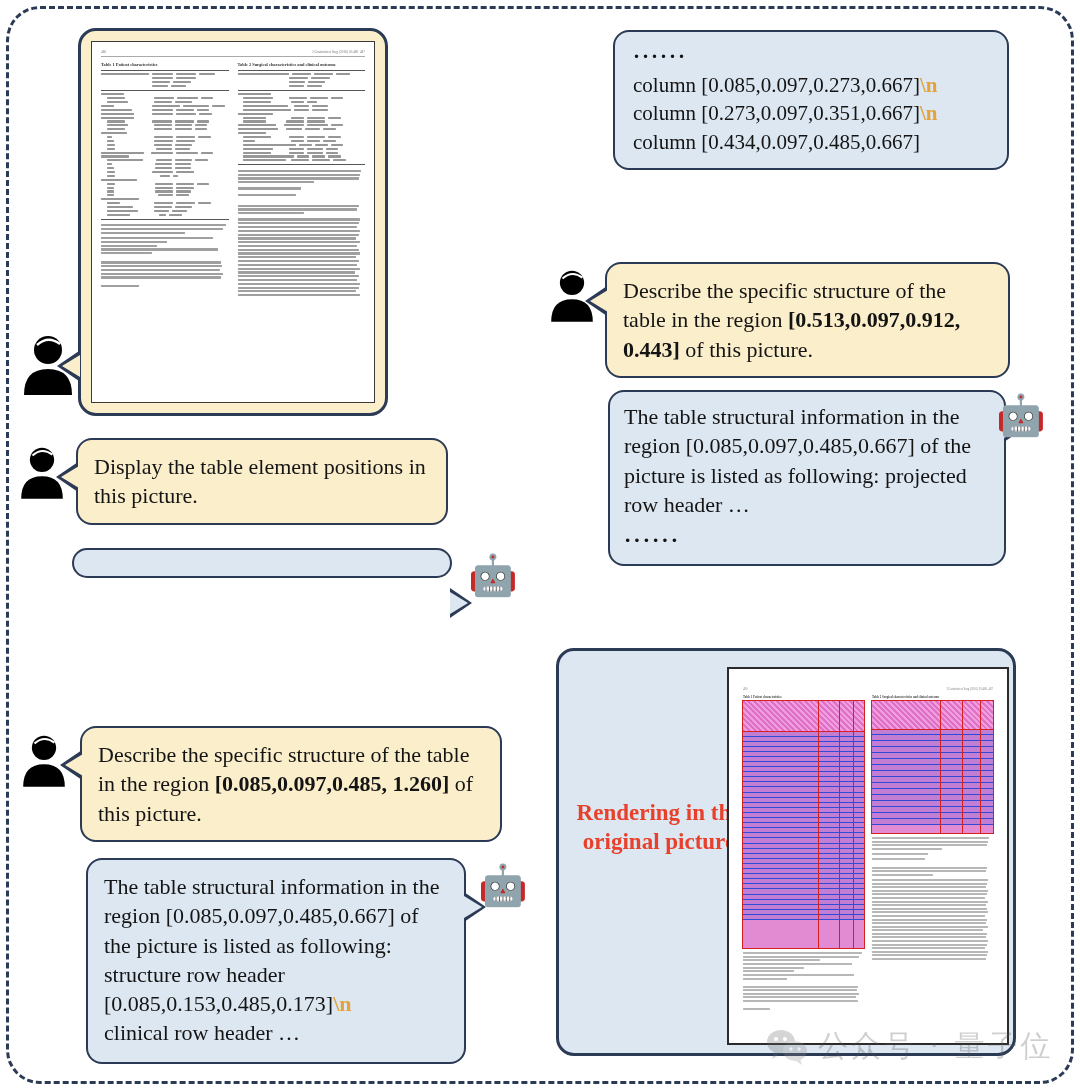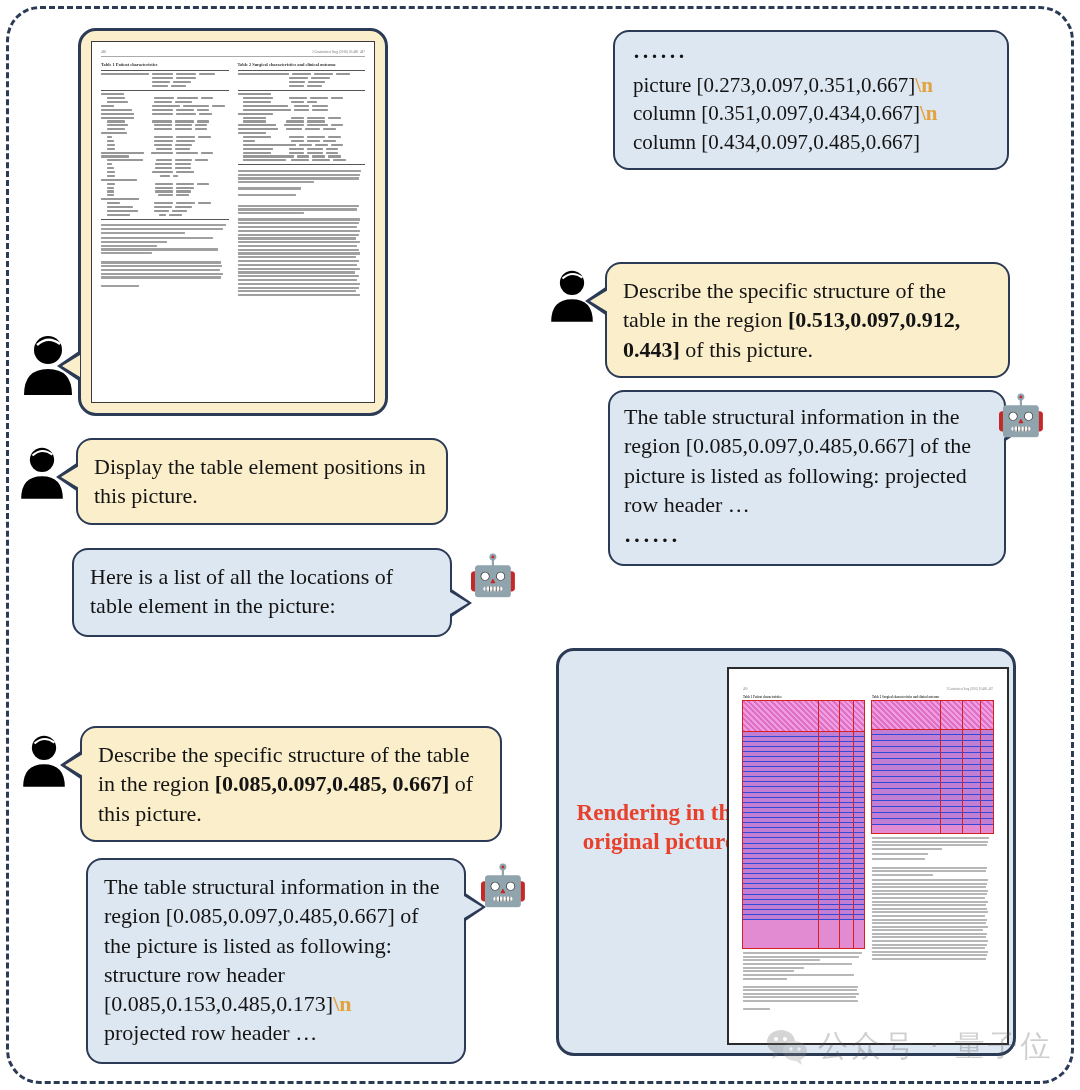--- a/index.html
+++ b/index.html
@@ -593,22 +593,22 @@
           <div class="ptxt" style="width:93%"></div>
           <div class="ptxt" style="width:96%"></div>
         </div>
       </div>
     </div>
   </div>
 </div>
 
 <div class="bubble bot" id="list-bubble">
   <div class="dots">······</div>
-  <div><span>picture [0.273,0.097,0.351,0.667]</span><span class="nl">\n</span></div>
-  <div><span>column [0.351,0.097,0.434,0.667]</span><span class="nl">\n</span></div>
+  <div><span>column [0.085,0.097,0.273,0.667]</span><span class="nl">\n</span></div>
+  <div><span>column [0.273,0.097,0.351,0.667]</span><span class="nl">\n</span></div>
   <div><span>column [0.434,0.097,0.485,0.667]</span></div>
 </div>
 
 <div class="avatar" style="left:546px; top:268px;">
   <svg width="52" height="54" viewBox="0 0 60 62">
     <circle cx="30" cy="17" r="14" fill="#000"></circle>
     <path d="M19 12 Q30 2 42 11" stroke="#fff" stroke-width="2.4" fill="none"></path>
     <path d="M6 62 Q6 36 30 36 Q54 36 54 62 Z" fill="#000"></path>
   </svg>
 </div>
@@ -631,42 +631,41 @@
     <path d="M6 62 Q6 36 30 36 Q54 36 54 62 Z" fill="#000"></path>
   </svg>
 </div>
 <div class="bubble user" id="ask-1">
   <div class="tail-left"></div>
   <span>Display the table element positions in this picture.</span>
 </div>
 
 <div class="bubble bot" id="ans-1">
   <div class="tail-right"></div>
-  <div>Here is a list of all the locations of table element in the picture:</div>
 </div>
 <div class="avatar robot" style="left:468px; top:556px;">🤖</div>
 
 <div class="avatar" style="left:18px; top:733px;">
   <svg width="52" height="54" viewBox="0 0 60 62">
     <circle cx="30" cy="17" r="14" fill="#000"></circle>
     <path d="M19 12 Q30 2 42 11" stroke="#fff" stroke-width="2.4" fill="none"></path>
     <path d="M6 62 Q6 36 30 36 Q54 36 54 62 Z" fill="#000"></path>
   </svg>
 </div>
 <div class="bubble user" id="ask-2">
   <div class="tail-left"></div>
-  <span>Describe the specific structure of the table in the region </span><span class="bold">[0.085,0.097,0.485, 0.667]</span><span> of this picture.</span>
+  <span>Describe the specific structure of the table in the region </span><span class="bold">[0.085,0.097,0.485, 1.260]</span><span> of this picture.</span>
 </div>
 
 <div class="bubble bot" id="ans-2">
   <div class="tail-right"></div>
   <div>The table structural information in the region [0.085,0.097,0.485,0.667] of the picture is listed as following:</div>
   <div>structure row header</div>
   <div><span>[0.085,0.153,0.485,0.173]</span><span class="nl">\n</span></div>
-  <div>projected row header …</div>
+  <div>clinical row header …</div>
 </div>
 <div class="avatar robot" style="left:478px; top:866px;">🤖</div>
 
 <div id="render-panel">
   <div id="render-label">Rendering in the original picture</div>
   <div id="render-page">
     <div class="rp-head">
       <span>480</span>
       <span>J Gastrointest Surg (2016) 20:480–487</span>
     </div>

